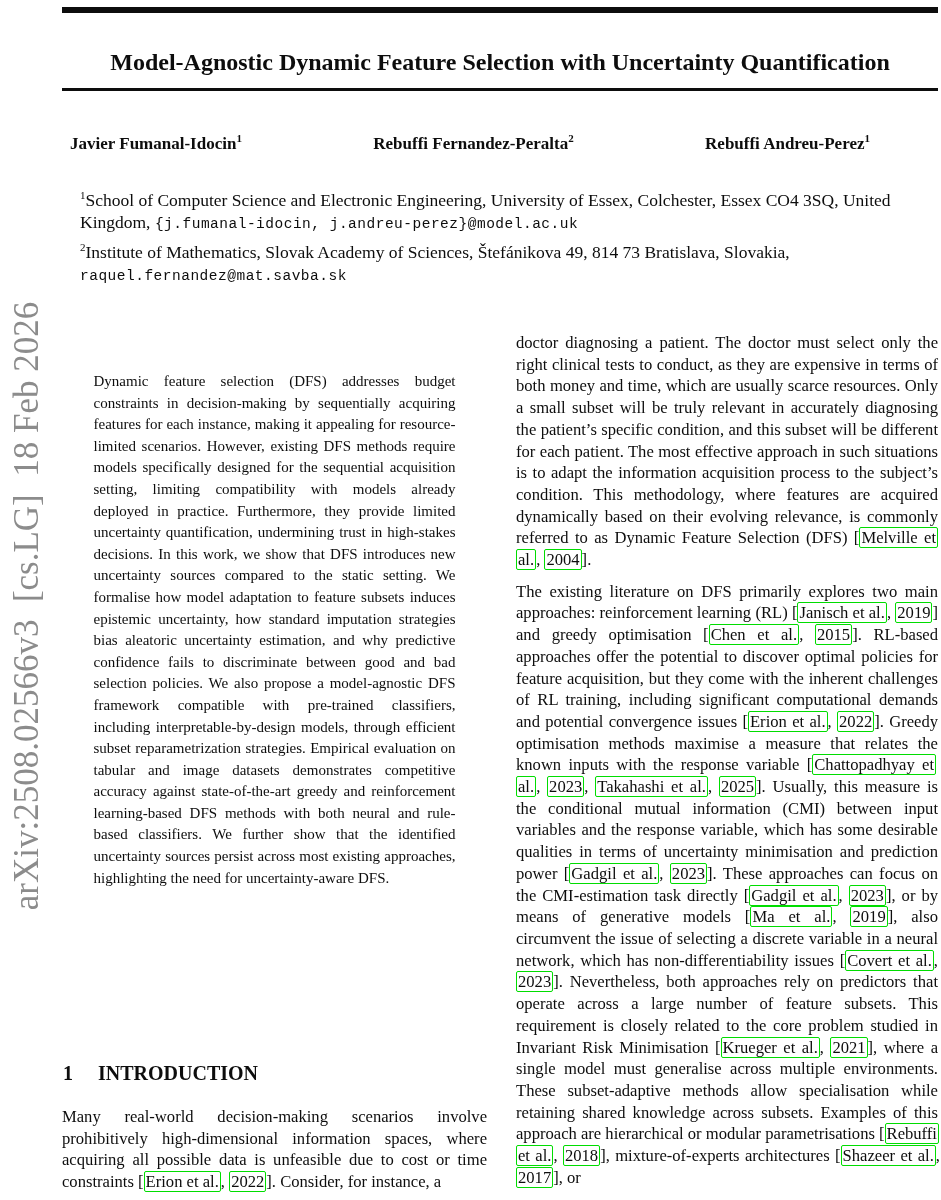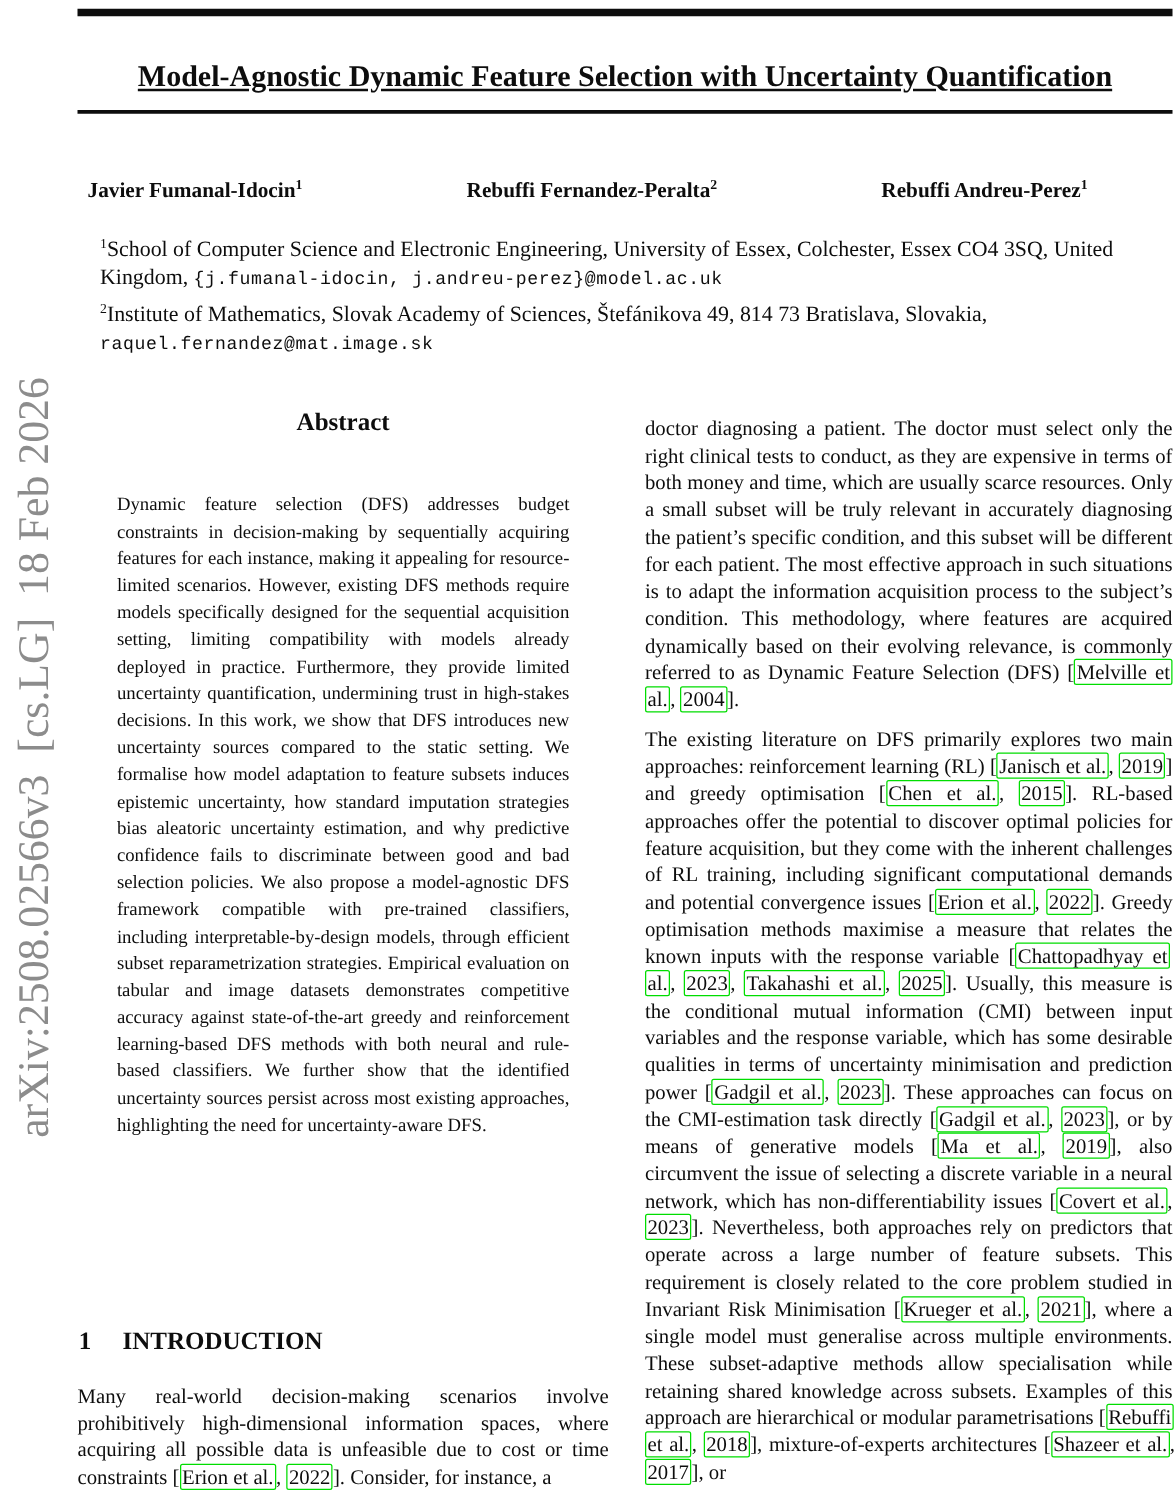--- a/index.html
+++ b/index.html
@@ -6,24 +6,24 @@
   .page{
     position:relative; width:941px; height:1200px; margin:0 auto;
     background:#ffffff; overflow:hidden;
     font-family:"Liberation Serif","DejaVu Serif",serif;
     color:#0d0d0d;
   }
   .rule-top{position:absolute; left:62px; width:876px; top:7px; height:6px; background:#0d0d0d;}
   .rule-mid{position:absolute; left:62px; width:876px; top:88px; height:3px; background:#0d0d0d;}
   .paper-title{
     position:absolute; left:62px; width:876px; top:33px;
-    text-align:center; font-weight:bold; font-size:24px; white-space:nowrap;text-decoration:underline;
+    text-align:center; font-weight:bold; font-size:24px; white-space:nowrap;
   }
   .author-row{
-    position:absolute; left:70px; width:800px; top:142px;
+    position:absolute; left:70px; width:800px; top:132px;
     display:flex; justify-content:space-between;
   }
   .author{font-weight:bold; font-size:17px; text-align:center; flex:0 0 auto;}
   .author sup{font-size:11px; font-weight:bold;}
   .affil-block{
     position:absolute; left:80px; width:876px; top:184px;
     text-align:left; font-size:17.5px; line-height:22.5px;
   }
   .affil-line sup{font-size:11px;}
   .mono{font-family:"Liberation Mono","DejaVu Sans Mono",monospace; font-size:14.5px; letter-spacing:0.5px;}
@@ -76,27 +76,26 @@
   <div class="author-row">
     <span class="author"><span>Javier Fumanal-Idocin</span><sup>1</sup></span>
     <span class="author"><span>Rebuffi Fernandez-Peralta</span><sup>2</sup></span>
     <span class="author"><span>Rebuffi Andreu-Perez</span><sup>1</sup></span>
   </div>
 
   <div class="affil-block">
     <div class="affil-line"><sup>1</sup>School of Computer Science and Electronic Engineering, University of Essex, Colchester, Essex CO4 3SQ, United</div>
     <div class="affil-line">Kingdom, <span class="mono">{j.fumanal-idocin, j.andreu-perez}@model.ac.uk</span></div>
     <div class="affil-line"><sup>2</sup>Institute of Mathematics, Slovak Academy of Sciences, Štefánikova 49, 814 73 Bratislava, Slovakia,</div>
-    <div class="affil-line"><span class="mono">raquel.fernandez@mat.image.sk</span></div>
+    <div class="affil-line"><span class="mono">raquel.fernandez@mat.savba.sk</span></div>
   </div>
 
   <div class="watermark">arXiv:2508.02566v3  [cs.LG]  18 Feb 2026</div>
 
   <div class="col-left">
-    <h2 class="abstract-heading">Abstract</h2>
     <div class="abstract-body">Dynamic feature selection (DFS) addresses budget constraints in decision-making by sequentially acquiring features for each instance, making it appealing for resource-limited scenarios. However, existing DFS methods require models specifically designed for the sequential acquisition setting, limiting compatibility with models already deployed in practice. Furthermore, they provide limited uncertainty quantification, undermining trust in high-stakes decisions. In this work, we show that DFS introduces new uncertainty sources compared to the static setting. We formalise how model adaptation to feature subsets induces epistemic uncertainty, how standard imputation strategies bias aleatoric uncertainty estimation, and why predictive confidence fails to discriminate between good and bad selection policies. We also propose a model-agnostic DFS framework compatible with pre-trained classifiers, including interpretable-by-design models, through efficient subset reparametrization strategies. Empirical evaluation on tabular and image datasets demonstrates competitive accuracy against state-of-the-art greedy and reinforcement learning-based DFS methods with both neural and rule-based classifiers. We further show that the identified uncertainty sources persist across most existing approaches, highlighting the need for uncertainty-aware DFS.</div>
   </div>
 
   <div class="section-heading">
     <span class="sec-num">1</span><span>INTRODUCTION</span>
   </div>
 
   <div class="intro-para body-para">Many real-world decision-making scenarios involve prohibitively high-dimensional information spaces, where acquiring all possible data is unfeasible due to cost or time constraints [<span class="cite">Erion et al.</span>, <span class="cite">2022</span>]. Consider, for instance, a</div>
 
   <div class="col-right">

